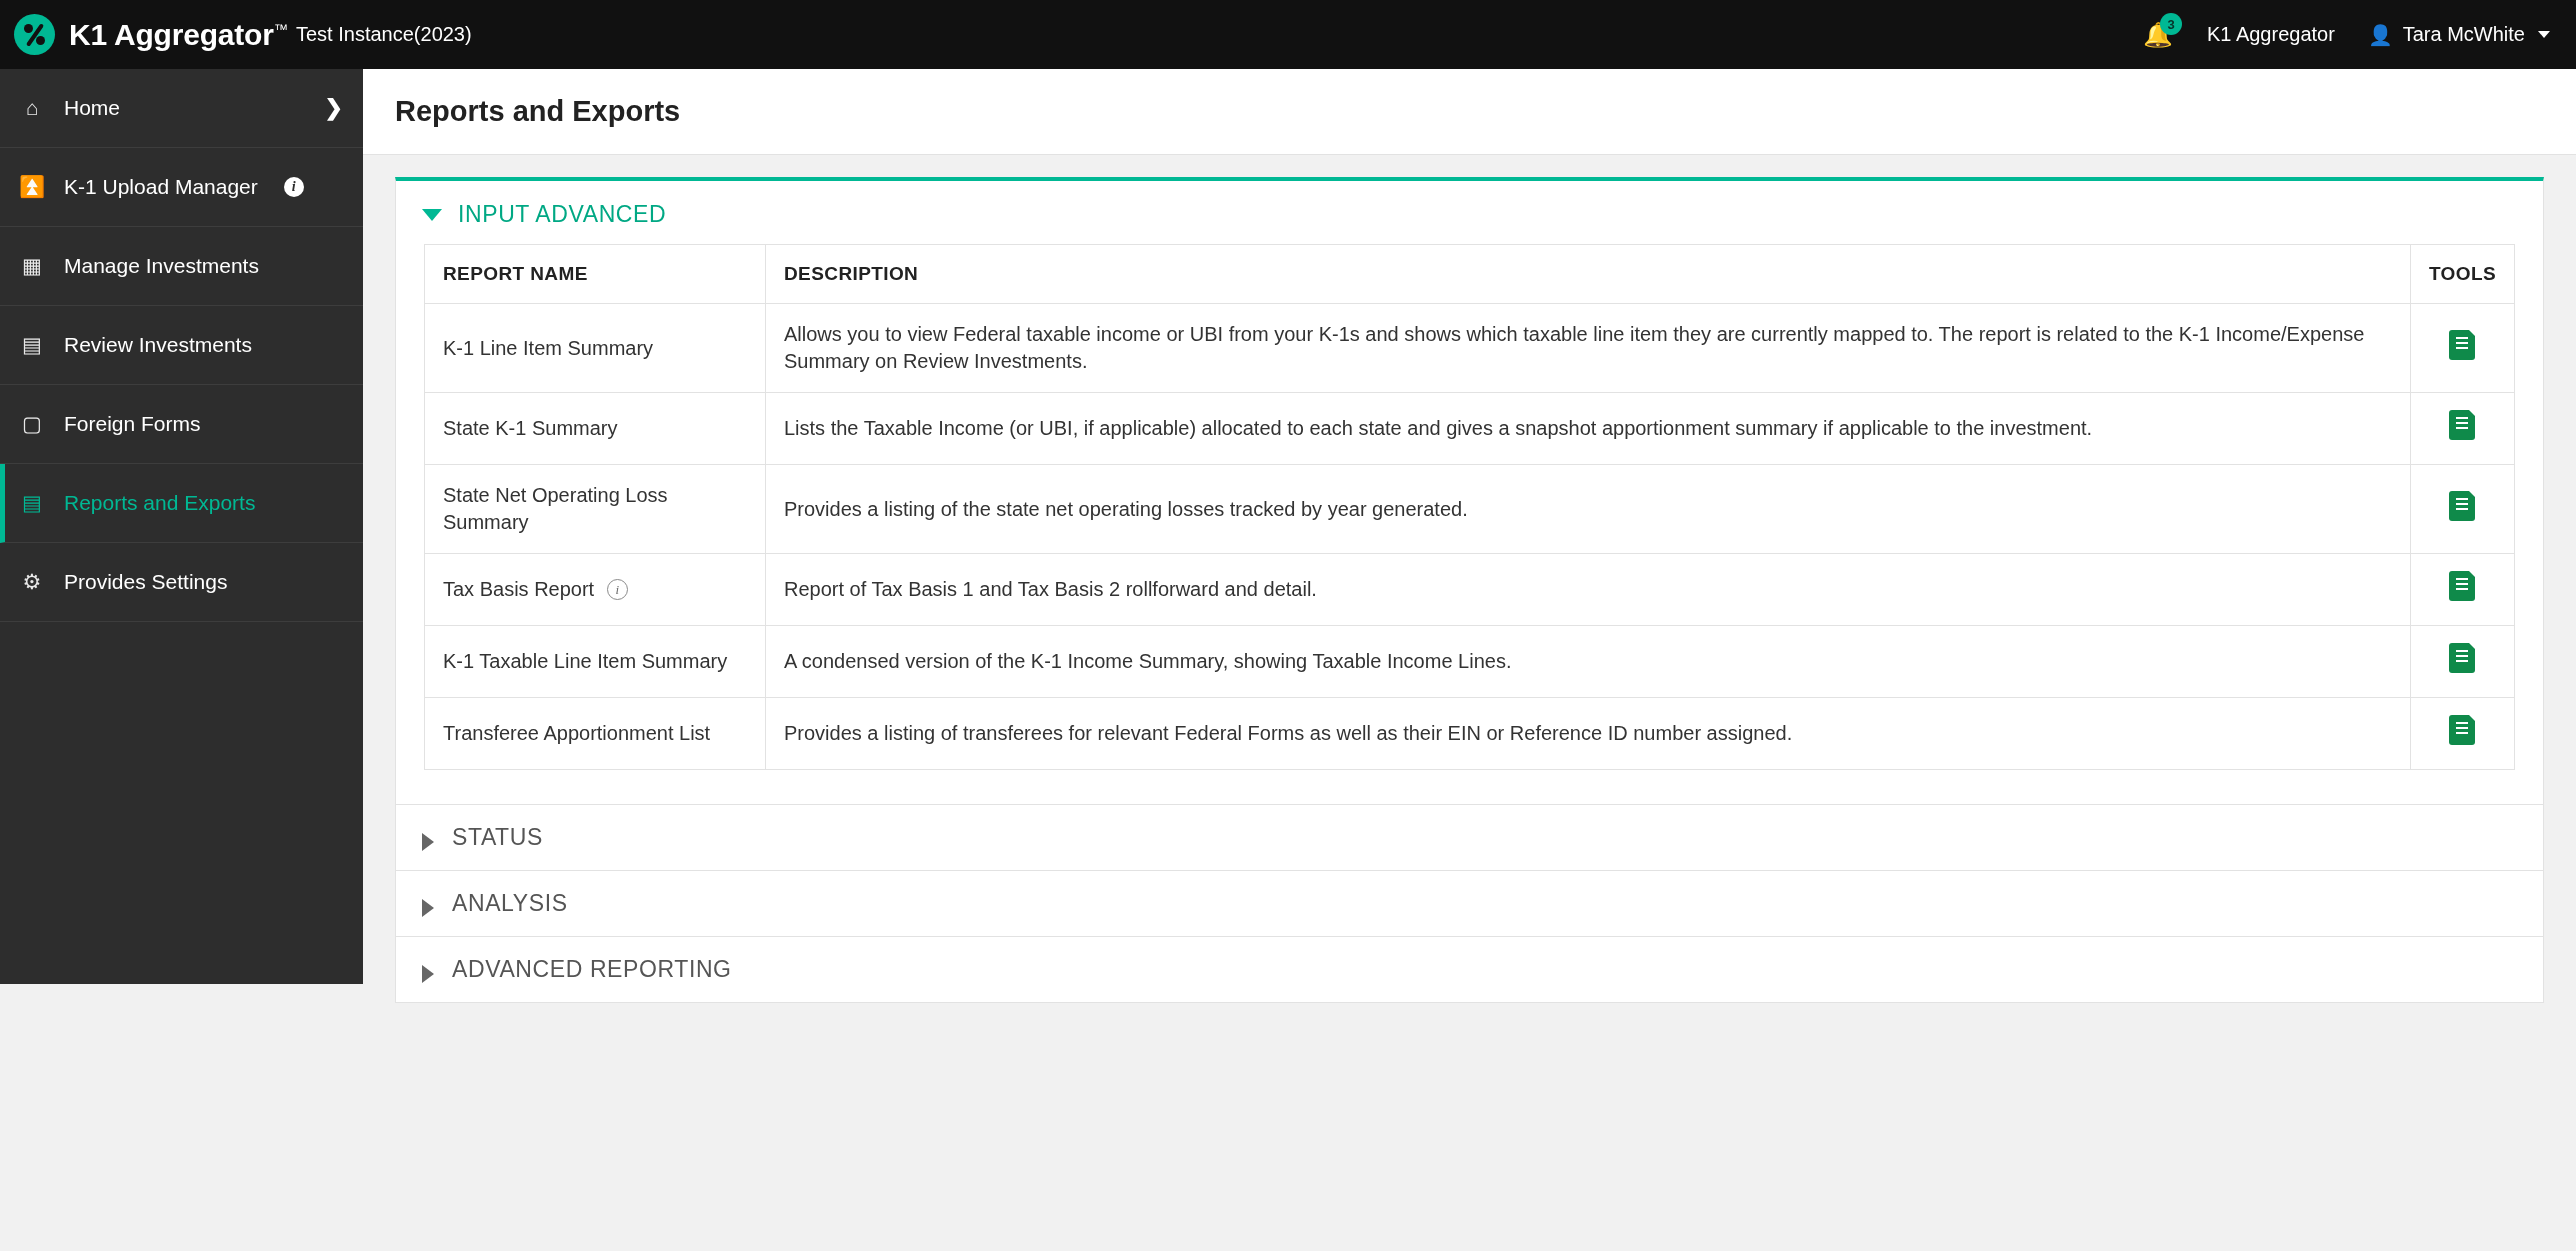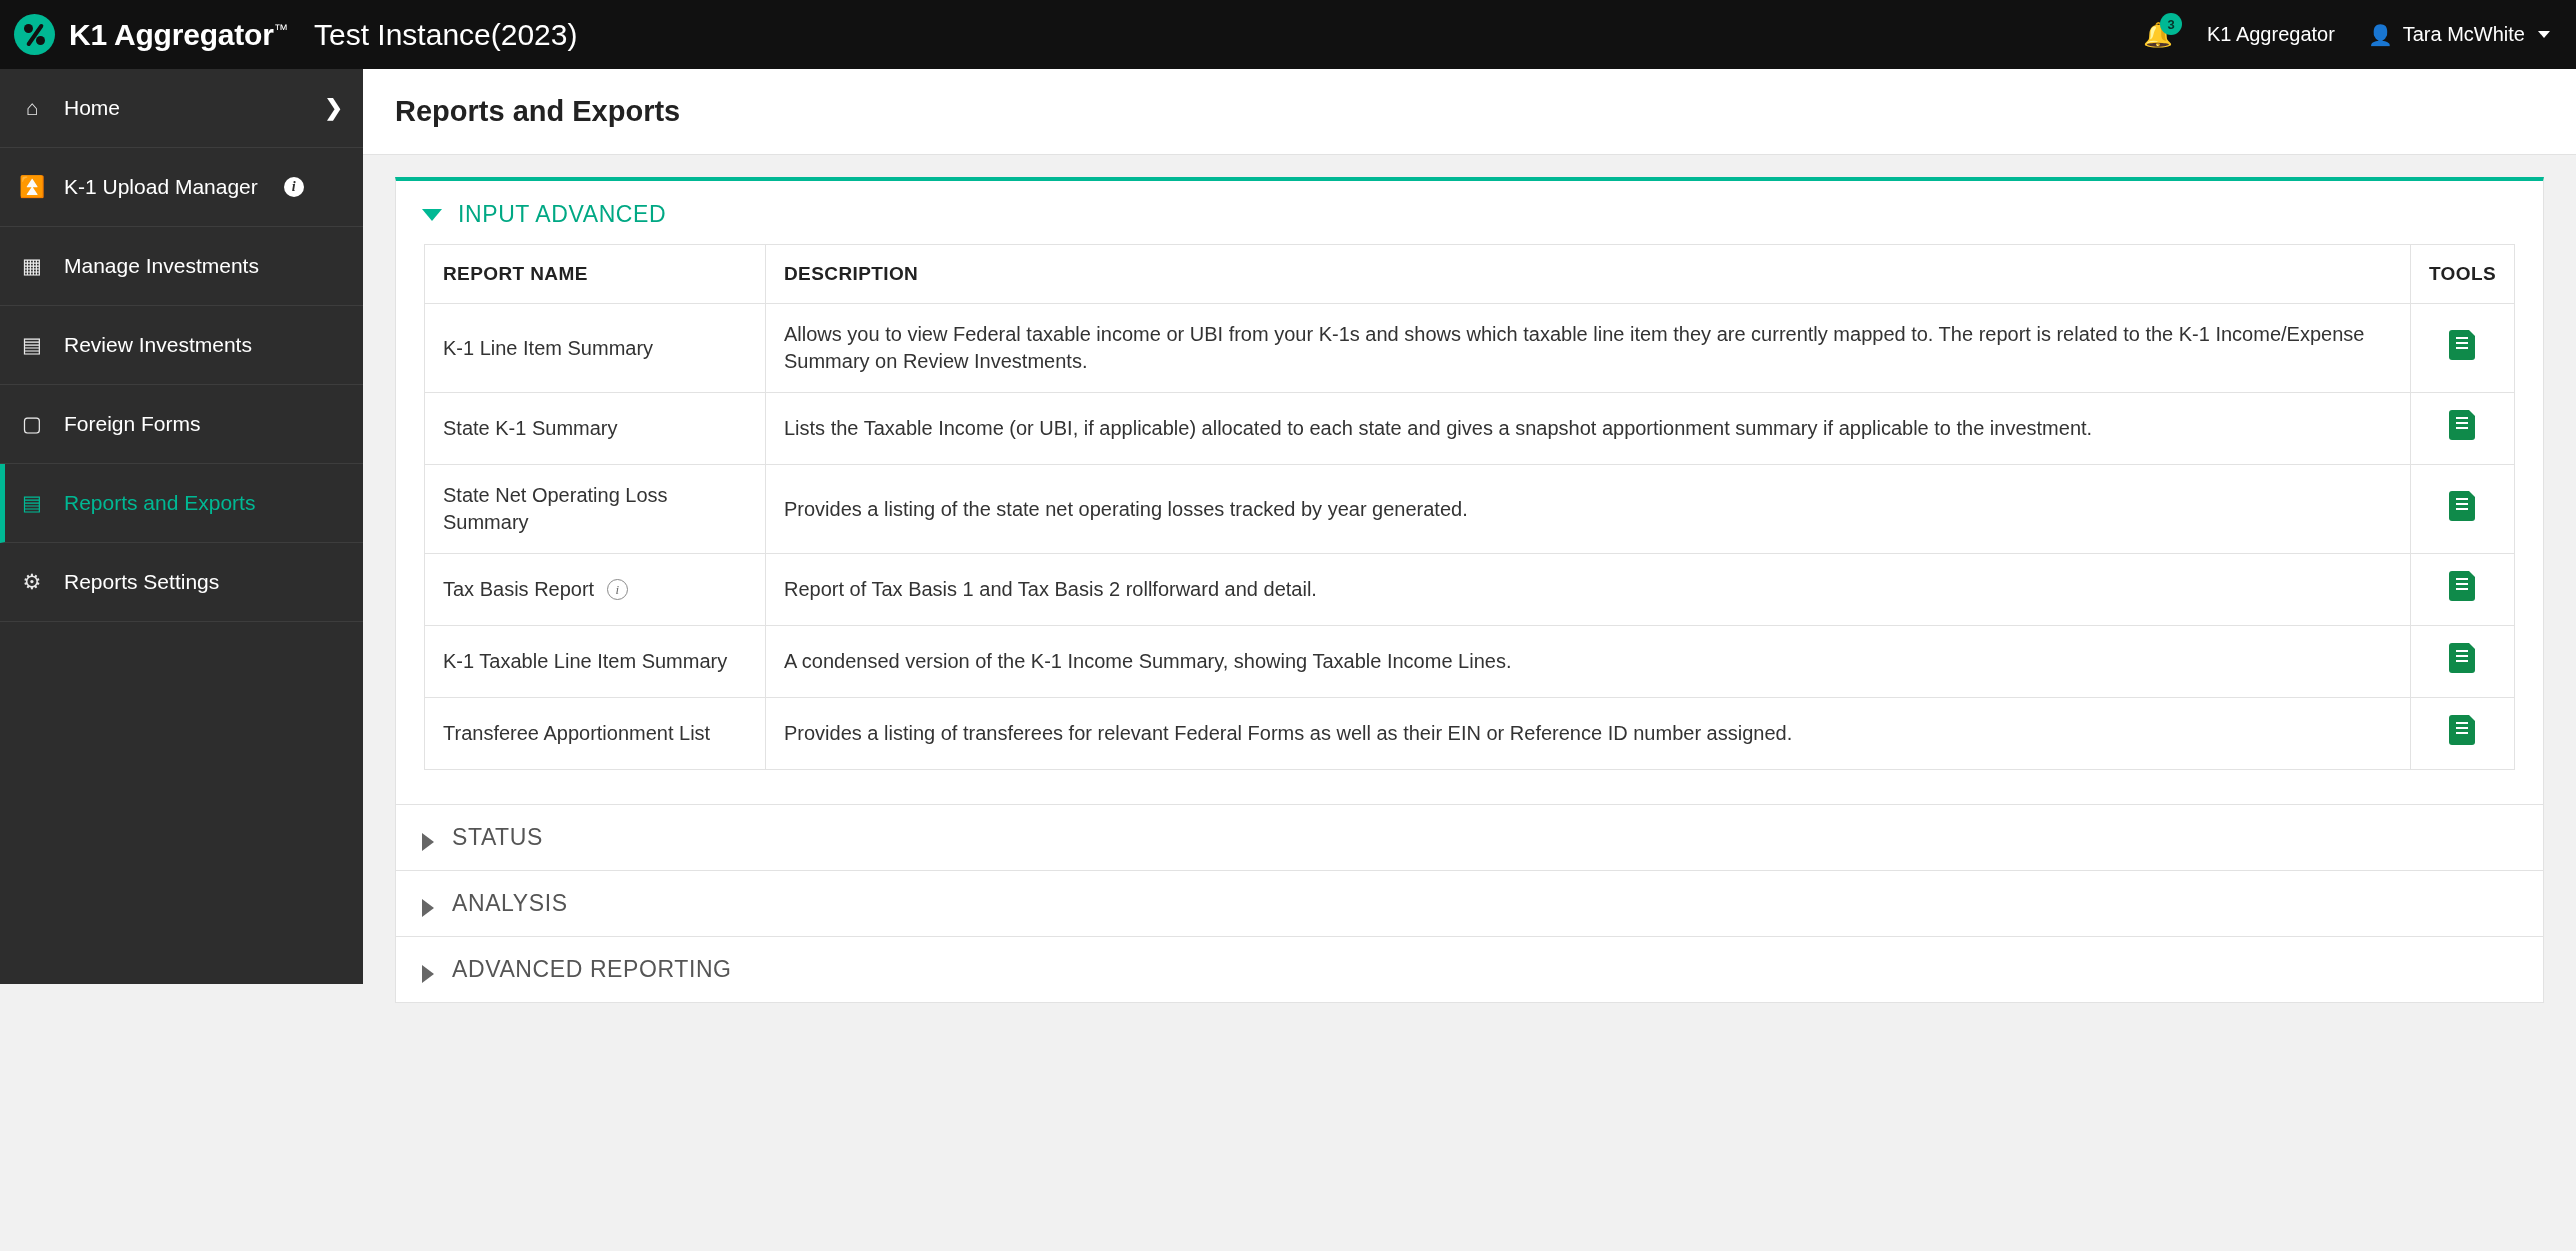--- a/index.html
+++ b/index.html
@@ -68,22 +68,21 @@
     font-weight: bold;
     letter-spacing: -0.2px;
     white-space: nowrap;
   }
   .brand-tm {
     font-size: 14px;
     vertical-align: super;
     font-weight: normal;
   }
   .instance-title {
-    font-size: 30px;
-    margin-left: 18px;
+    font-size: 20px;
     white-space: nowrap;
   }
   .topbar-right {
     margin-left: auto;
     display: flex;
     align-items: center;
     gap: 34px;
   }
   .bell-wrap {
     position: relative;
@@ -373,21 +372,21 @@
         <span>Foreign Forms</span>
       </div>
 
       <div class="nav-item active">
         <span class="nav-icon">▤</span>
         <span>Reports and Exports</span>
       </div>
 
       <div class="nav-item">
         <span class="nav-icon">⚙</span>
-        <span>Reports Settings</span>
+        <span>Provides Settings</span>
       </div>
 
     </div>
 
     <div class="main">
 
       <div class="page-head">
         <div class="page-title">Reports and Exports</div>
       </div>
 

